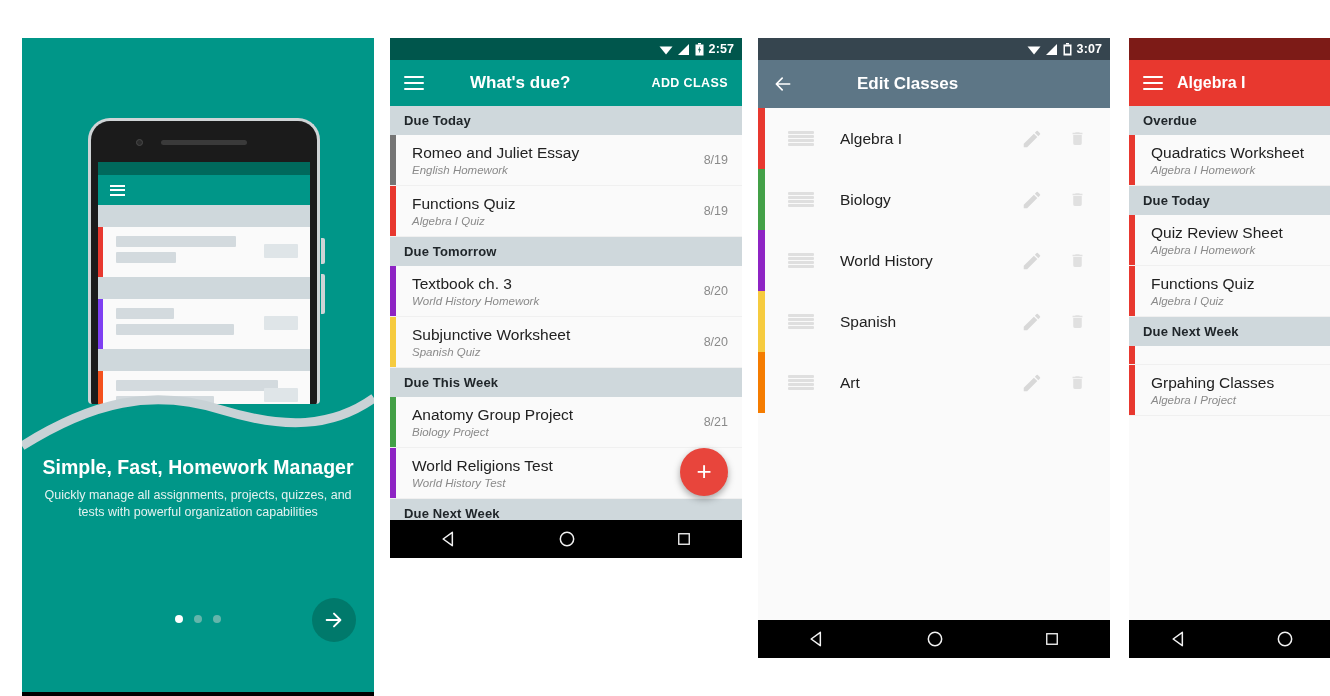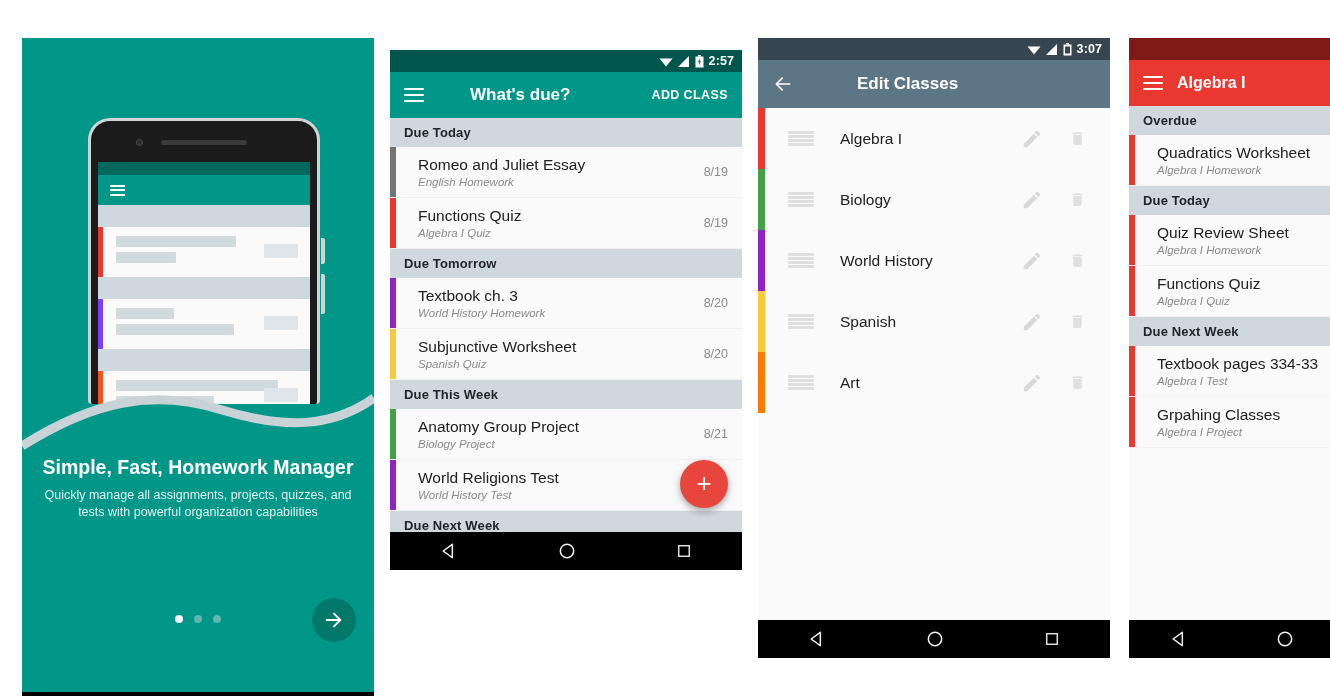--- a/index.html
+++ b/index.html
@@ -30,21 +30,21 @@
   .hamburger { width:20px; height:14px; display:flex; flex-direction:column; justify-content:space-between; margin-right:18px; cursor:pointer;}
   .hamburger i { display:block; height:2px; background:#fff; border-radius:1px; }
   .backarrow { width: 22px; height:20px; margin-right:18px; }
 
   .sec-header {
     background:#cfd8dc; color:#20262a; font-size:13px; font-weight:bold;
     padding: 7px 14px; letter-spacing:.15px;
   }
   .task {
     position: relative; background:#fafafa; display:flex; align-items:center;
-    padding: 9px 14px 9px 28px; border-bottom: 1px solid #f0f0f0;
+    padding: 9px 14px 9px 22px; border-bottom: 1px solid #f0f0f0;
   }
   .task .stripe { position:absolute; left:0; top:0; bottom:0; width:6px; }
   .task .tbody { flex:1; min-width:0; }
   .task .t-title { font-size:15.5px; color:#212121; white-space:nowrap; }
   .task .t-sub { font-size:11.5px; color:#8a8a8a; font-style: italic; margin-top:2px; white-space:nowrap;}
   .task .t-date { font-size:12.5px; color:#8a8a8a; margin-left:8px; }
 
   .navbar { position:absolute; left:0; right:0; bottom:0; height:38px; background:#000;
             display:flex; align-items:center; justify-content:space-around; }
   .navbar .nb { opacity:.95; }
@@ -85,21 +85,21 @@
   .mock .m-ham { width:15px; height:11px; display:flex; flex-direction:column; justify-content:space-between;}
   .mock .m-ham i { height:2px; background:#fff; }
   .mock .m-sec { height:22px; background:#cfd8dc; }
   .mock .m-row { position:relative; height:50px; background:#fafafa; padding:9px 0 0 18px; }
   .mock .m-row .st { position:absolute; left:0; top:0; bottom:0; width:5px; }
   .mock .m-bar { height:11px; background:#d3dade; border-radius:1px; margin-bottom:5px; }
   .mock .m-date { position:absolute; right:12px; top:17px; width:34px; height:14px; background:#dfe5e8; border-radius:1px;}
   .mock .side-btn { position:absolute; right:-5px; width:4px; background:#cfd4d6; border-radius:0 2px 2px 0;}
 
   
-  #p2 { left:390px; top:50px; width:352px; height:520px; }
+  #p2 { left:390px; top:38px; width:352px; height:520px; }
   #p2 .statusbar { background:#00564c; }
   #p2 .appbar { background:#009688;gap:28px; }
 
   
   #p3 { left:758px; top:38px; width:352px; height:620px; }
   #p3 .statusbar { background:#36454f; }
   #p3 .appbar { background:#5d7686; height:48px;gap:45px; }
   .class-row { position:relative; display:flex; align-items:center; height:61px; padding-left:30px; background:#fafafa; }
   .class-row .stripe { position:absolute; left:0; top:0; bottom:0; width:7px; }
   .class-row .drag { width:26px; height:16px; display:flex; flex-direction:column; justify-content:space-between; margin-right:26px;}
@@ -481,24 +481,20 @@
       <div class="stripe" style="background:#e8382f"></div>
       <div class="tbody">
         <div class="t-title">Functions Quiz</div>
         <div class="t-sub">Algebra I Quiz</div>
       </div>
     </div>
 
     <div class="sec-header">Due Next Week</div>
     <div class="task">
       <div class="stripe" style="background:#e8382f"></div>
-      <div class="tbody">
-        <div class="t-title">Textbook pages 334-33</div>
-        <div class="t-sub">Algebra I Test</div>
-      </div>
     </div>
     <div class="task">
       <div class="stripe" style="background:#e8382f"></div>
       <div class="tbody">
         <div class="t-title">Grpahing Classes</div>
         <div class="t-sub">Algebra I Project</div>
       </div>
     </div>
 
     <div class="navbar">

